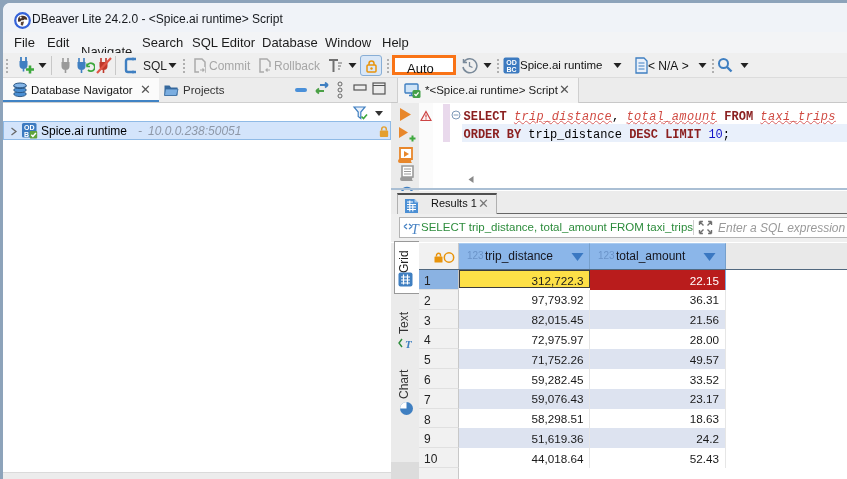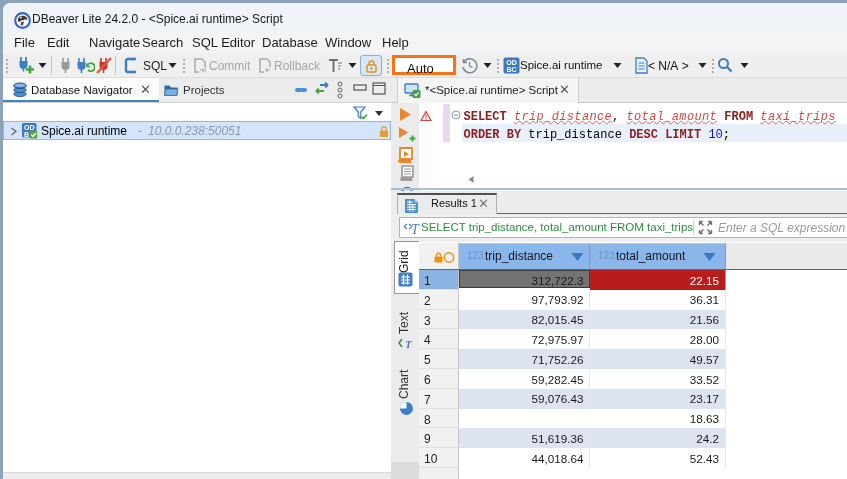--- a/index.html
+++ b/index.html
@@ -21,21 +21,21 @@
         <path d="M4 9.5 Q3.3 4.5 7.5 3.8 Q11 3.2 12.5 5.2 L13.4 7.4 Q11.5 8 10.6 7.2 Q9.8 8.8 7.8 8 Q6.8 10 4.8 9.8 Z" fill="#4a3428"></path>
         <circle cx="6.7" cy="5.6" r="1" fill="#fff"></circle>
         <path d="M7 10 L10 9.4 L9 13.2 Q7.4 13.8 6.7 12.4 Z" fill="#5b4437"></path>
       </svg>
       <div class="abs" style="left:29px; top:9px; font-size:12px; color:#16191d;">DBeaver Lite 24.2.0 - &lt;Spice.ai runtime&gt; Script</div>
     </div>
 
     <div class="abs" style="left:0; top:29px; width:844px; height:21px; background:#f3f4f6; font-size:13px; color:#1c1c1c;">
       <span class="abs" style="left:11px; top:3px;">File</span>
       <span class="abs" style="left:44px; top:3px;">Edit</span>
-      <span class="abs" style="left:78px; top:3px;margin-left:8px;">Navigate</span>
+      <span class="abs" style="left:78px; top:12px;">Navigate</span>
       <span class="abs" style="left:139px; top:3px;">Search</span>
       <span class="abs" style="left:189px; top:3px;">SQL Editor</span>
       <span class="abs" style="left:259px; top:3px;">Database</span>
       <span class="abs" style="left:322px; top:3px;">Window</span>
       <span class="abs" style="left:379px; top:3px;">Help</span>
     </div>
 
     <div class="abs" id="toolbar" style="left:0; top:50px; width:844px; height:25px; background:#efefef; border-bottom:1px solid #dcdcdc;">
       <div class="abs dots" style="left:2px; top:5px;"></div>
 
@@ -375,21 +375,21 @@
             <svg class="abs" style="left:113px; top:8px;" width="13" height="10" viewBox="0 0 13 10">
                 <path d="M0.5 1 h12 L6.5 9 Z" fill="#3a78c2"></path>
               </svg>
           </div>
         </div>
 
         <div class="abs" id="rows" style="left:28px; top:27px; width:428px; height:209px; font-size:11.7px;">
           <div class="rowhdr" style="top:0.0px; height:19.8px; background:#8ab2e2;">
               <span>1</span>
             </div>
-          <div class="cell" style="left:40px; top:0.0px; width:131px; height:18px; padding-right:5.5px; background:#737373; outline:1.2px solid #3c3c3c; outline-offset:-1px; border-right:1px solid #7ea9e0;">312,722.3</div>
+          <div class="cell" style="left:40px; top:0.0px; width:131px; height:18px; padding-right:5.5px; background:#fde047; outline:1.2px solid #3c3c3c; outline-offset:-1px; border-right:1px solid #7ea9e0;">312,722.3</div>
           <div class="cell" style="left:171px; top:0.0px; width:136px; height:19.8px; padding-right:6px; background:#b91c1c; color:#fff; border-right:1px solid #7ea9e0;">22.15</div>
           <div class="rowhdr" style="top:19.8px; height:19.8px;">
               <span>2</span>
             </div>
           <div class="cell" style="left:40px; top:19.8px; width:131px; height:19.8px; padding-right:5.5px; background:#fff; border-right:1px solid #e6e6e6;">97,793.92</div>
           <div class="cell" style="left:171px; top:19.8px; width:136px; height:19.8px; padding-right:6px; background:#fff; color:#1a1a1a; border-right:1px solid #e6e6e6;">36.31</div>
           <div class="rowhdr" style="top:39.6px; height:19.8px;">
               <span>3</span>
             </div>
           <div class="cell" style="left:40px; top:39.6px; width:131px; height:19.8px; padding-right:5.5px; background:#dde3f0; border-right:1px solid #e6e6e6;">82,015.45</div>
@@ -410,20 +410,21 @@
           <div class="cell" style="left:40px; top:99.0px; width:131px; height:19.8px; padding-right:5.5px; background:#fff; border-right:1px solid #e6e6e6;">59,282.45</div>
           <div class="cell" style="left:171px; top:99.0px; width:136px; height:19.8px; padding-right:6px; background:#fff; color:#1a1a1a; border-right:1px solid #e6e6e6;">33.52</div>
           <div class="rowhdr" style="top:118.8px; height:19.8px;">
               <span>7</span>
             </div>
           <div class="cell" style="left:40px; top:118.8px; width:131px; height:19.8px; padding-right:5.5px; background:#dde3f0; border-right:1px solid #e6e6e6;">59,076.43</div>
           <div class="cell" style="left:171px; top:118.8px; width:136px; height:19.8px; padding-right:6px; background:#dde3f0; color:#1a1a1a; border-right:1px solid #e6e6e6;">23.17</div>
           <div class="rowhdr" style="top:138.6px; height:19.8px;">
               <span>8</span>
             </div>
+          <div class="cell" style="left:40px; top:138.6px; width:131px; height:19.8px; padding-right:5.5px; background:#fff; border-right:1px solid #e6e6e6;">58,298.51</div>
           <div class="cell" style="left:171px; top:138.6px; width:136px; height:19.8px; padding-right:6px; background:#fff; color:#1a1a1a; border-right:1px solid #e6e6e6;">18.63</div>
           <div class="rowhdr" style="top:158.4px; height:19.8px;">
               <span>9</span>
             </div>
           <div class="cell" style="left:40px; top:158.4px; width:131px; height:19.8px; padding-right:5.5px; background:#dde3f0; border-right:1px solid #e6e6e6;">51,619.36</div>
           <div class="cell" style="left:171px; top:158.4px; width:136px; height:19.8px; padding-right:6px; background:#dde3f0; color:#1a1a1a; border-right:1px solid #e6e6e6;">24.2</div>
           <div class="rowhdr" style="top:178.2px; height:19.8px;">
               <span>10</span>
             </div>
           <div class="cell" style="left:40px; top:178.2px; width:131px; height:19.8px; padding-right:5.5px; background:#fff; border-right:1px solid #e6e6e6;">44,018.64</div>

